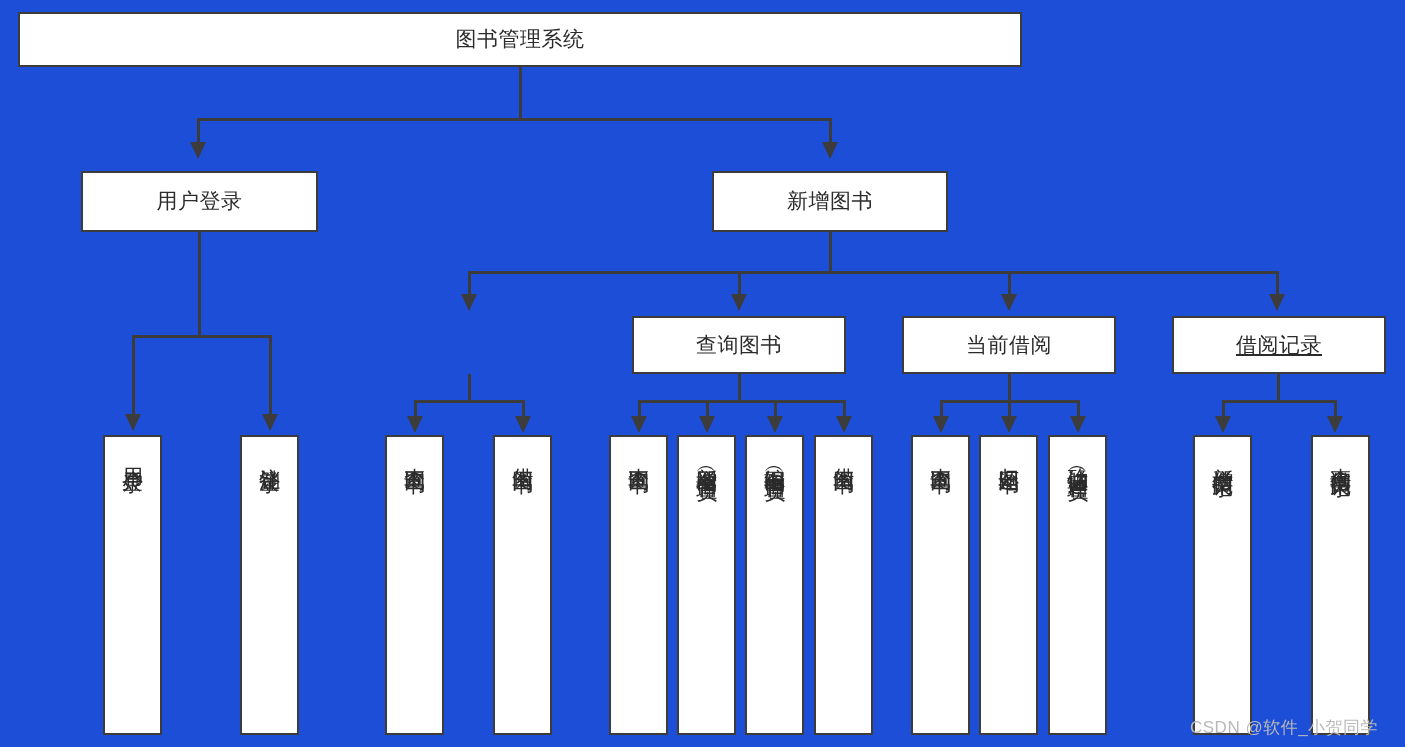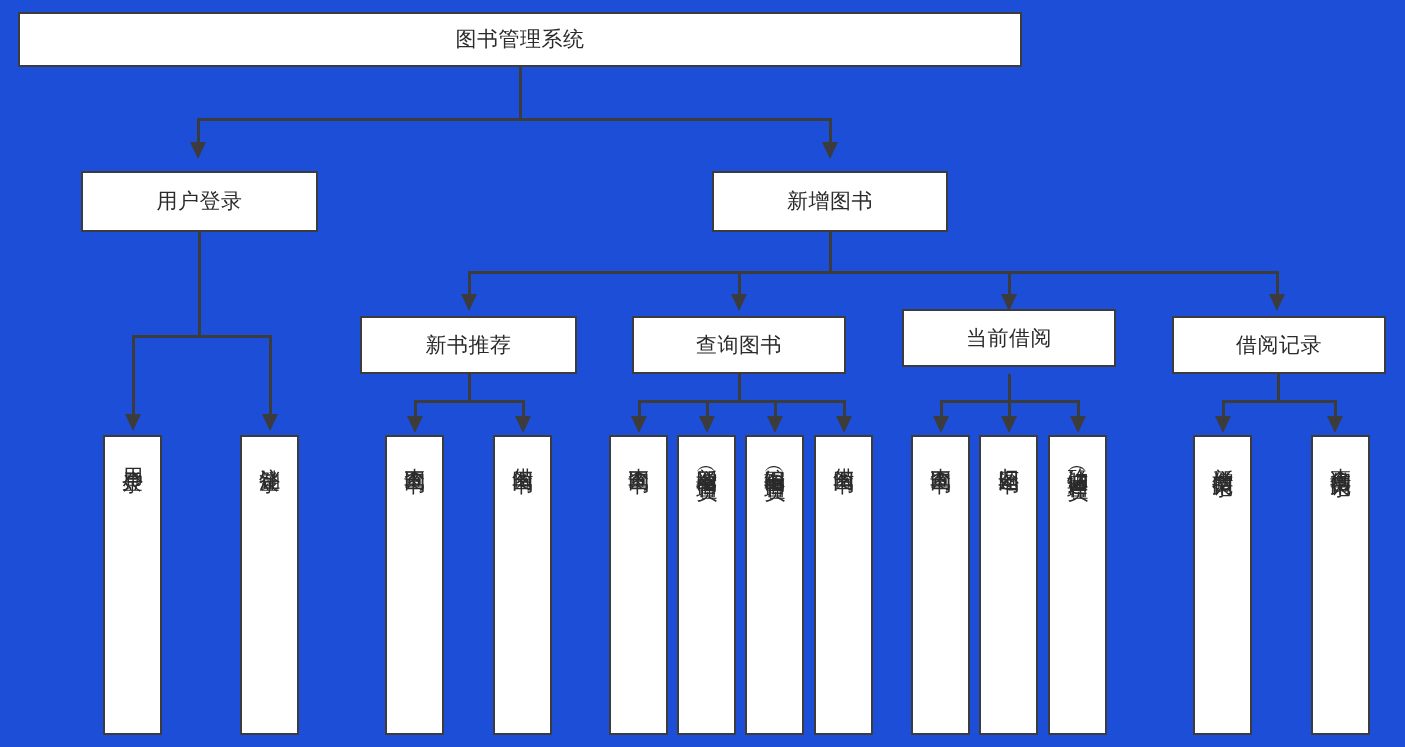--- a/index.html
+++ b/index.html
@@ -119,33 +119,30 @@
 
   <div class="vline" style="left:738px; top:271px; height:25px;"></div>
   <div class="arrow" style="left:731px; top:294px;"></div>
 
   <div class="vline" style="left:1008px; top:271px; height:25px;"></div>
   <div class="arrow" style="left:1001px; top:294px;"></div>
 
   <div class="vline" style="left:1276px; top:271px; height:25px;"></div>
   <div class="arrow" style="left:1269px; top:294px;"></div>
 
-  <div class="node" style="left:360px; top:316px; width:217px; height:58px;">
-    <span class="label">新书推荐</span>
-  </div>
 
   <div class="node" style="left:632px; top:316px; width:214px; height:58px;">
     <span class="label">查询图书</span>
   </div>
 
-  <div class="node" style="left:902px; top:309px; width:214px; height:58px;">
+  <div class="node" style="left:902px; top:316px; width:214px; height:58px;">
     <span class="label">当前借阅</span>
   </div>
 
-  <div class="node" style="left:1172px; top:316px; width:214px; height:58px;">
+  <div class="node" style="left:1172px; top:316px; width:214px; height:58px;text-decoration:underline;">
     <span class="label">借阅记录</span>
   </div>
 
   <div class="vline" style="left:468px; top:374px; height:28px;"></div>
   <div class="hline" style="left:414px; top:400px; width:111px;"></div>
   <div class="vline" style="left:414px; top:400px; height:18px;"></div>
   <div class="arrow" style="left:407px; top:416px;"></div>
   <div class="vline" style="left:522px; top:400px; height:18px;"></div>
   <div class="arrow" style="left:515px; top:416px;"></div>
 
@@ -213,14 +210,15 @@
     <span class="label">确认归还（管理员）</span>
   </div>
 
   <div class="node leaf" style="left:1193px; top:435px; width:59px; height:300px;">
     <span class="label">新增借阅记录</span>
   </div>
   <div class="node leaf" style="left:1311px; top:435px; width:59px; height:300px;">
     <span class="label">查询借阅记录</span>
   </div>
 
+  <div id="watermark" style="left:1190px; top:716px;">CSDN @软件_小贺同学</div>
 
 </div>
 
 </body></html>

